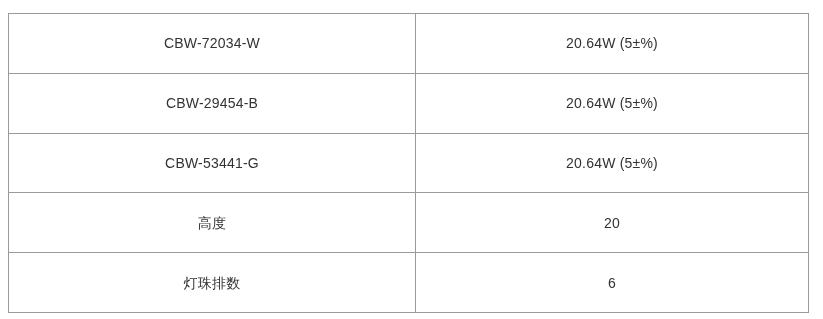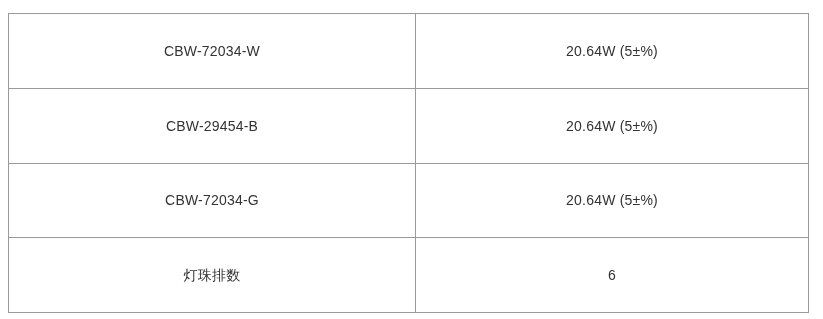--- a/index.html
+++ b/index.html
@@ -72,22 +72,26 @@
     <tbody>
       <tr>
         <td class="cell-name">CBW-72034-W</td>
         <td class="cell-value">20.64W (5±%)</td>
       </tr>
       <tr>
         <td class="cell-name">CBW-29454-B</td>
         <td class="cell-value">20.64W (5±%)</td>
       </tr>
       <tr>
-        <td class="cell-name">CBW-72034-G</td>
+        <td class="cell-name">CBW-53441-G</td>
         <td class="cell-value">20.64W (5±%)</td>
+      </tr>
+      <tr>
+        <td class="cell-name">高度</td>
+        <td class="cell-value">20</td>
       </tr>
       <tr>
         <td class="cell-name">灯珠排数</td>
         <td class="cell-value">6</td>
       </tr>
     </tbody>
   </table>
 </div>
 
 </body></html>

